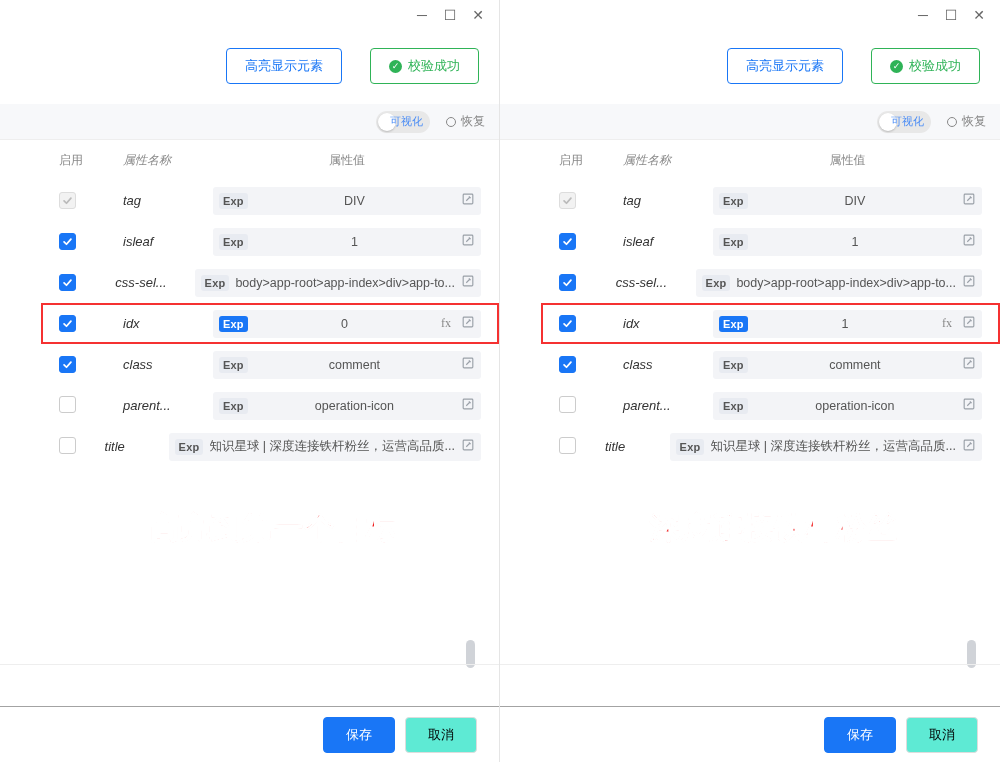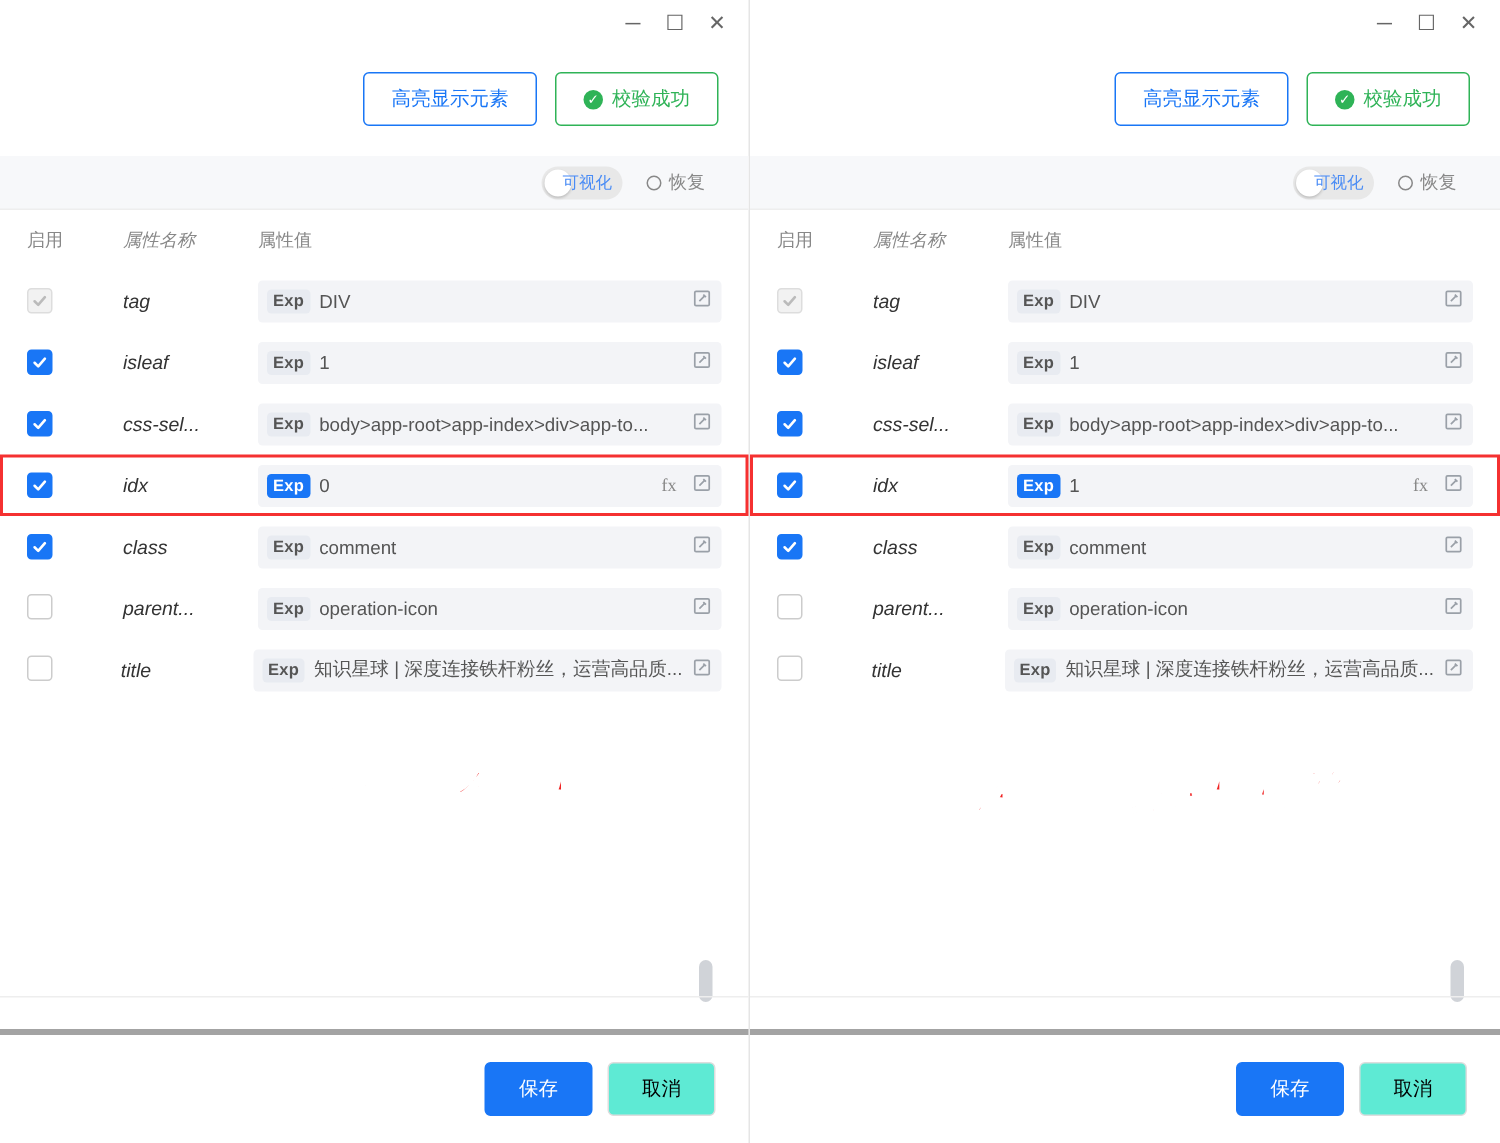--- a/index.html
+++ b/index.html
@@ -4,36 +4,36 @@
 <style>
   * { box-sizing: border-box; margin: 0; padding: 0; }
   body { font-family: "Microsoft YaHei", Arial, sans-serif; font-size: 13px; color: #333; background: #fff; }
   .wrap { display: flex; width: 1000px; height: 762px; }
   .pane { width: 500px; height: 100%; position: relative; border-right: 1px solid #e5e5e5; display: flex; flex-direction: column; }
   .pane:last-child { border-right: none; }
 
   .window-controls { height: 30px; display: flex; justify-content: flex-end; align-items: center; gap: 14px; padding: 0 14px; color: #666; }
   .wc-btn { width: 14px; height: 14px; display: inline-flex; align-items: center; justify-content: center; cursor: pointer; font-size: 14px; }
 
-  .top-actions { padding: 18px 20px 20px; display: flex; justify-content: flex-end; gap: 12px; align-items: flex-end; }
+  .top-actions { padding: 18px 20px 20px; display: flex; justify-content: flex-end; gap: 28px; align-items: flex-end; }
   .btn { border: 1px solid #1976f6; background: #fff; color: #1976f6; border-radius: 4px; padding: 8px 18px; font-size: 13px; cursor: pointer; display: inline-flex; align-items: center; gap: 6px; }
   .btn.green { border-color: #2fb357; color: #2fb357; }
   .checkcircle { width: 13px; height: 13px; border-radius: 50%; background: #2fb357; color: #fff; display: inline-flex; align-items: center; justify-content: center; font-size: 9px; }
 
-  .toggle-bar { background: #f7f8fa; height: 36px; display: flex; align-items: center; justify-content: flex-end; padding: 0 29px; gap: 16px; color: #888; font-size: 12px; border-bottom: 1px solid #eee;}
+  .toggle-bar { background: #f7f8fa; height: 36px; display: flex; align-items: center; justify-content: flex-end; padding: 0 14px; gap: 16px; color: #888; font-size: 12px; border-bottom: 1px solid #eee;}
   .switch { width: 54px; height: 22px; border-radius: 11px; background: #e8e8e8; position: relative; display: inline-flex; align-items: center; }
   .switch .knob { width: 18px; height: 18px; border-radius: 50%; background: #fff; position: absolute; left: 2px; top: 2px; box-shadow: 0 1px 2px rgba(0,0,0,.2);}
   .switch .lbl { font-size: 11px; color: #4a8cf5; position: absolute; right: 7px; }
   .restore { display: inline-flex; align-items: center; gap: 5px; cursor: pointer; }
   .ring { width: 10px; height: 10px; border: 1.5px solid #888; border-radius: 50%; display: inline-block; }
 
-  .table-head, .row { display: flex; align-items: center; padding: 0 18px; }
+  .table-head, .row { display: flex; align-items: center; padding: 0 18px; margin-left: 41px; }
   .col-enable { width: 64px; }
   .col-name { width: 90px; font-style: italic; }
-  .col-val { flex: 1; }
+  .col-val { flex: 1; text-align: center; }
   .table-head { height: 40px; color: #888; font-size: 12px; }
   .row { height: 41px; }
 
   .chk { width: 17px; height: 17px; border-radius: 3px; border: 1px solid #ccc; display: inline-flex; align-items: center; justify-content: center; cursor: pointer; background:#fff;}
   .chk.on { background: #1976f6; border-color: #1976f6; color: #fff; }
   .chk.disabled { background:#f2f2f2; border-color:#ddd; cursor: default;}
   .chk svg { width: 11px; height: 11px; }
 
   .valcell { background: #f3f4f7; height: 28px; border-radius: 3px; display: flex; align-items: center; padding: 0 6px; gap: 6px; position: relative; }
   .exp { background: #e8ebf1; color:#555; font-size: 11px; font-weight: 600; padding: 2px 4px; border-radius: 3px; letter-spacing:.2px;}
@@ -42,21 +42,21 @@
   .fx { color: #888; font-size: 12px; margin-right: 4px; font-family: Georgia, serif;}
   .editicn { color: #9aa0a8; }
   .editicn svg { width: 14px; height: 14px; }
 
   .highlight { outline: 2.5px solid #f53131; outline-offset: -2px; }
 
   .caption { position: absolute; left: 0; right: 0; top: 508px; text-align: center; font-size: 30px; font-weight: 900; color: #f02323; -webkit-text-stroke: 1.3px #fff; text-shadow: 2px 2px 0 #fff; letter-spacing: 1px; margin-left: 48px;}
 
   .scrollhint { position: absolute; right: 24px; top: 640px; width: 9px; height: 28px; border-radius: 5px; background: #d0d3d8; }
 
-  .footer { position: absolute; bottom: 0; left: 0; right: 0; height: 76px; border-top: 4px solid #a3a3a3; display: flex; justify-content: flex-end; align-items: center; gap: 10px; padding: 0 22px; }
+  .footer { position: absolute; bottom: 0; left: 0; right: 0; height: 56px; border-top: 1px solid #a3a3a3; display: flex; justify-content: flex-end; align-items: center; gap: 10px; padding: 0 22px; }
   .fbtn { border-radius: 4px; padding: 8px 22px; font-size: 13px; cursor: pointer; border: 1px solid #ddd; background: #5eead4; }
   .fbtn.primary { background: #1976f6; color: #fff; border-color: #1976f6; }
   .midspacer { flex:1; }
   .thinbar { position:absolute; bottom:60px; left:0; right:0; height:38px; border-top:1px solid #eee;}
 </style>
 </head>
 <body>
 
 <div class="wrap" id="root">
   <div class="pane">

